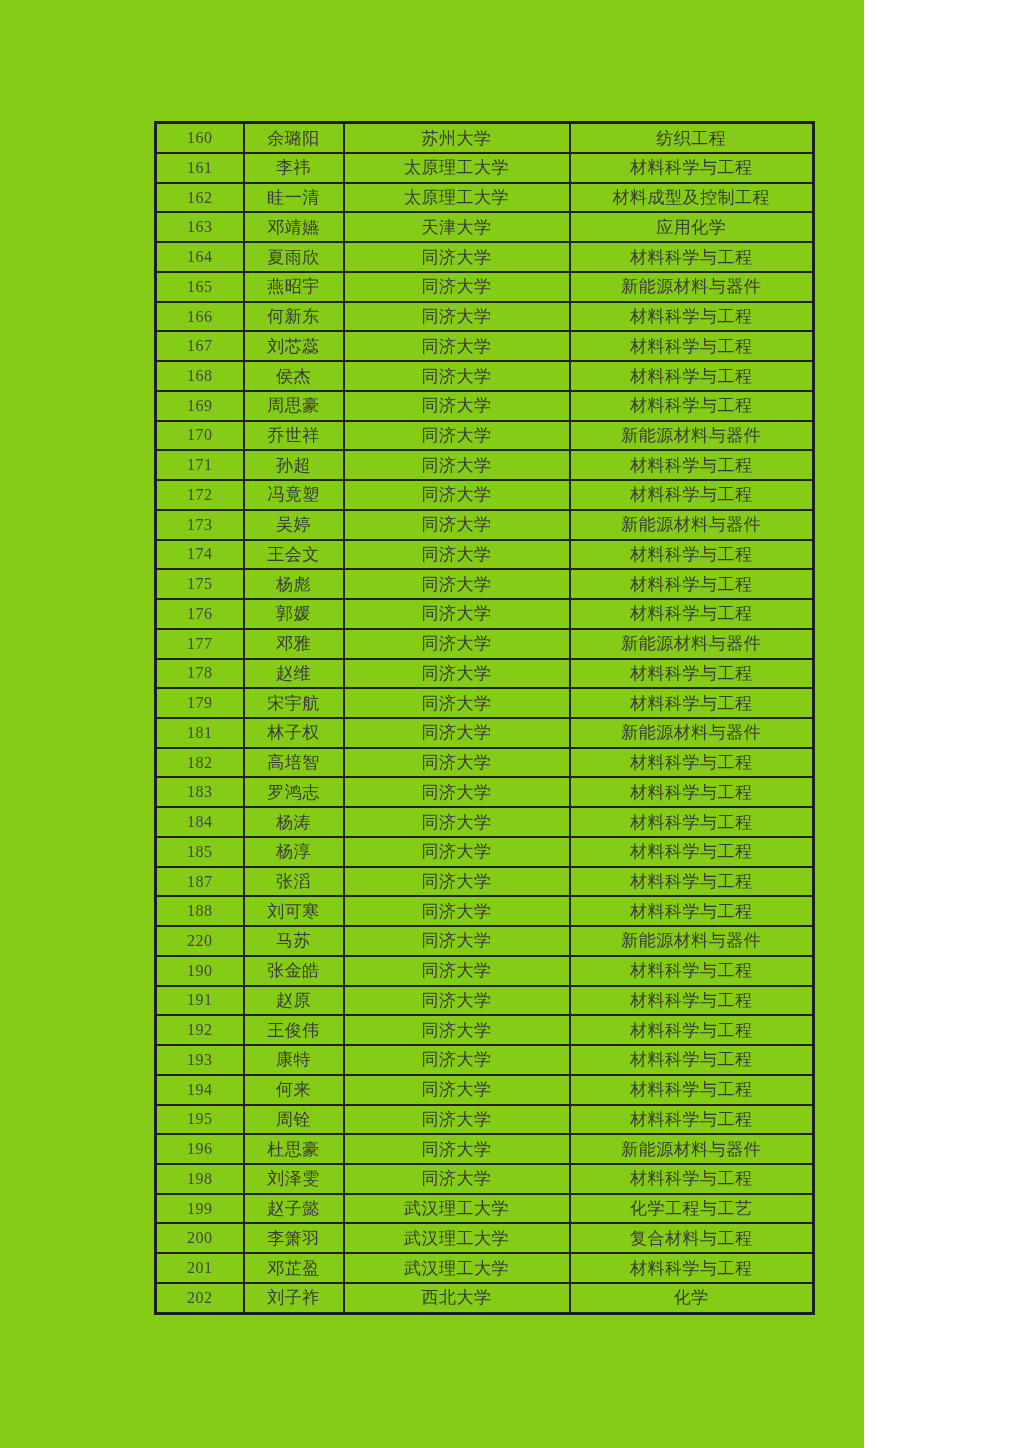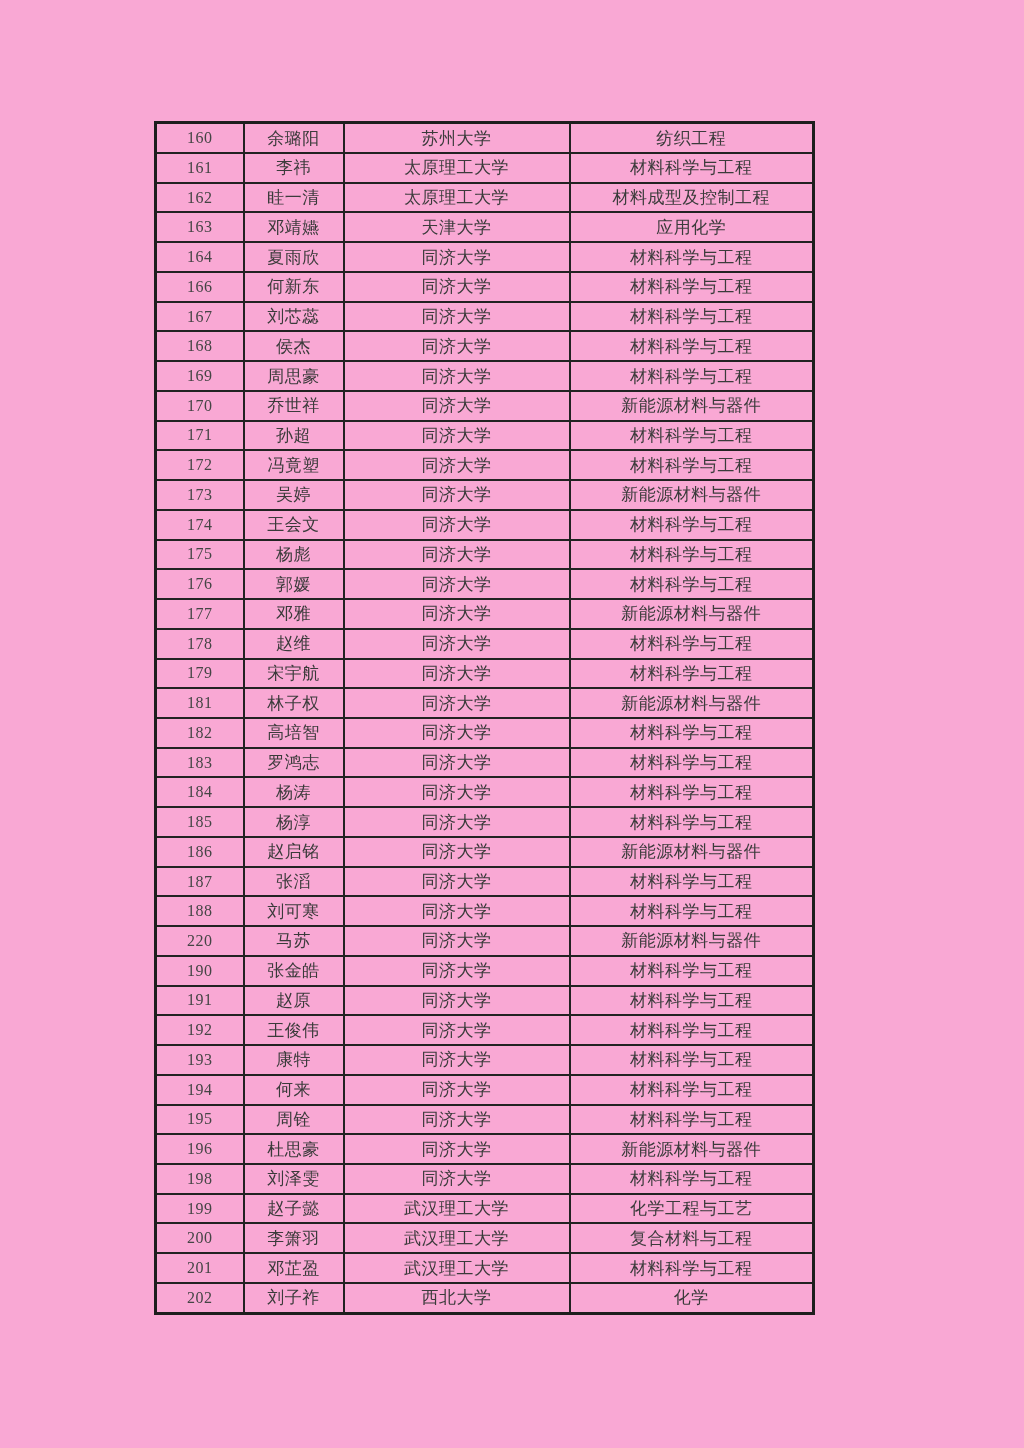--- a/index.html
+++ b/index.html
@@ -3,23 +3,23 @@
 <meta charset="utf-8">
 <style>
   html, body {
     margin: 0;
     padding: 0;
     background: #ffffff;
     font-family: "Liberation Serif", serif;
   }
   .page {
     position: relative;
-    width: 1024px;
+    width: 864px;
     height: 1448px;
-    background: #f9a8d4;
+    background: #84cc16;
     overflow: hidden;
   }
   .table-wrap {
     position: absolute;
     left: 154px;
     top: 121px;
     width: 658px;
     height: 1194px;
   }
   table.roster {
@@ -88,20 +88,26 @@
             <td>天津大学</td>
             <td>应用化学</td>
           </tr>
           <tr>
             <td class="num">164</td>
             <td>夏雨欣</td>
             <td>同济大学</td>
             <td>材料科学与工程</td>
           </tr>
           <tr>
+            <td class="num">165</td>
+            <td>燕昭宇</td>
+            <td>同济大学</td>
+            <td>新能源材料与器件</td>
+          </tr>
+          <tr>
             <td class="num">166</td>
             <td>何新东</td>
             <td>同济大学</td>
             <td>材料科学与工程</td>
           </tr>
           <tr>
             <td class="num">167</td>
             <td>刘芯蕊</td>
             <td>同济大学</td>
             <td>材料科学与工程</td>
@@ -200,26 +206,20 @@
             <td class="num">184</td>
             <td>杨涛</td>
             <td>同济大学</td>
             <td>材料科学与工程</td>
           </tr>
           <tr>
             <td class="num">185</td>
             <td>杨淳</td>
             <td>同济大学</td>
             <td>材料科学与工程</td>
-          </tr>
-          <tr>
-            <td class="num">186</td>
-            <td>赵启铭</td>
-            <td>同济大学</td>
-            <td>新能源材料与器件</td>
           </tr>
           <tr>
             <td class="num">187</td>
             <td>张滔</td>
             <td>同济大学</td>
             <td>材料科学与工程</td>
           </tr>
           <tr>
             <td class="num">188</td>
             <td>刘可寒</td>

